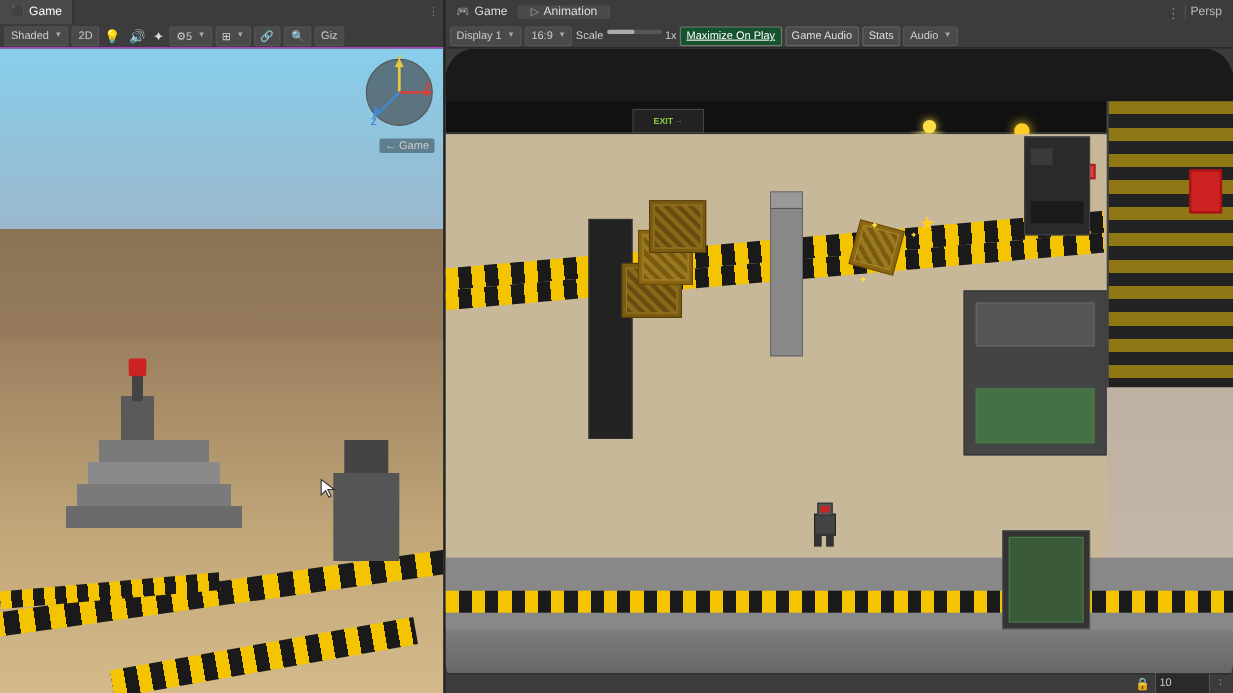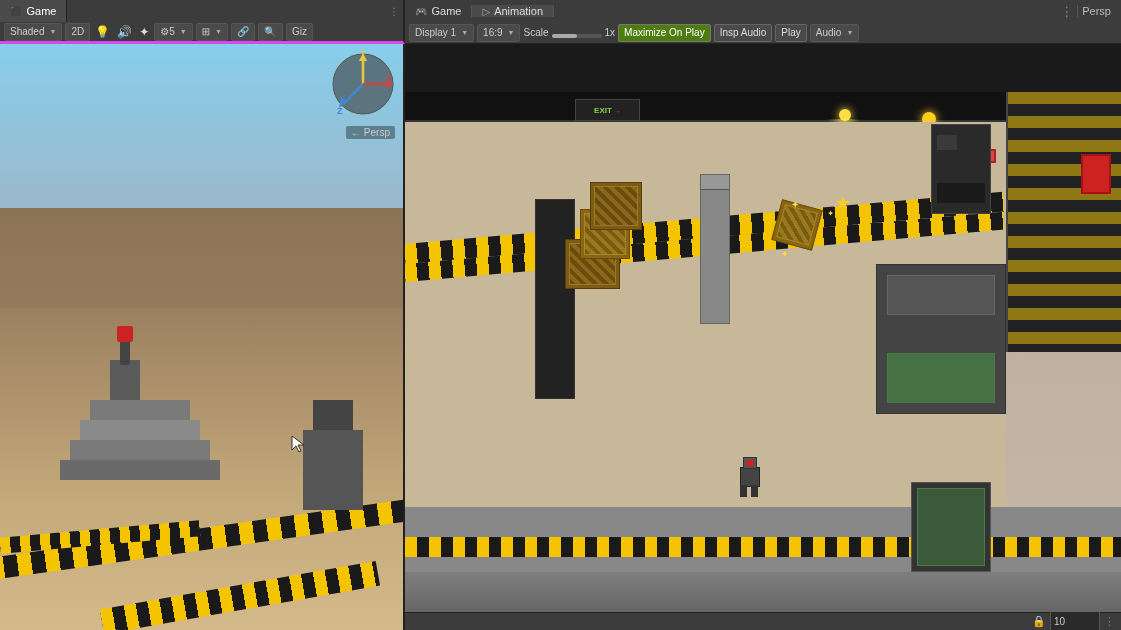--- a/index.html
+++ b/index.html
@@ -67,20 +67,21 @@
     }
 
     
     .game-view {
       flex: 1;
       height: 100%;
       position: relative;
       overflow: hidden;
       display: flex;
       flex-direction: column;
+      border-radius: 28px;
     }
 
     .game-viewport {
       flex: 1;
       position: relative;
       overflow: hidden;
       background: #555;
     }
 
     
@@ -127,21 +128,21 @@
       background: #3c3c3c;
     }
 
     .left-toolbar {
       display: flex;
       align-items: center;
       width: 405px;
       padding: 0 4px;
       gap: 3px;
       border-right: 2px solid #222;
-      border-bottom: 3px solid #d946ef;
+      border-bottom: 1px solid #d946ef;
     }
 
     .right-toolbar {
       display: flex;
       align-items: center;
       flex: 1;
       padding: 0 4px;
       gap: 3px;
       border-bottom: 1px solid #222;
     }
@@ -150,21 +151,21 @@
     .dropdown-arrow::after {
       content: '▼';
       font-size: 7px;
       margin-left: 2px;
       color: #aaa;
     }
 
     
     .scale-slider {
       display: flex;
-      align-items: flex-end;
+      align-items: flex-start;
       gap: 3px;
       font-size: 10px;
       color: #ccc;
     }
     .slider-track {
       width: 50px;
       height: 4px;
       background: #555;
       border-radius: 2px;
       position: relative;
@@ -192,23 +193,24 @@
       background: #4a4a4a;
       border: 1px solid #666;
       border-radius: 2px;
       color: #ddd;
       font-size: 10px;
       cursor: pointer;
       height: 18px;
     }
 
     .maximize-btn {
-      background: #4d7c0f;
+      background: #14532d;
       border-color: #777;
       color: #fff;
+      text-decoration: underline;
     }
   </style>
 </head>
 <body>
 
 <div style="display:flex; flex-direction:column; width:1121px; height:630px; overflow:hidden;">
 
   <div class="tabs-row">
 
     <div class="left-tabs">
@@ -278,24 +280,24 @@
         <span>Scale</span>
         <div class="slider-track">
           <div class="slider-fill"></div>
         </div>
         <span>1x</span>
       </div>
       <div class="toggle-btn maximize-btn">
         <span>Maximize On Play</span>
       </div>
       <div class="toggle-btn">
-        <span>Insp Audio</span>
+        <span>Game Audio</span>
       </div>
       <div class="toggle-btn">
-        <span>Play</span>
+        <span>Stats</span>
       </div>
       <div class="toolbar-btn dropdown-arrow">
         <span>Audio</span>
       </div>
     </div>
   </div>
 
   <div class="main-content">
 
     <div class="scene-view">
@@ -344,21 +346,21 @@
             <line x1="35" y1="35" x2="15" y2="55" stroke="#4488cc" stroke-width="2.5"></line>
             <polygon points="11,59 19,53 13,47" fill="#4488cc"></polygon>
 
             <text x="58" y="32" fill="#cc4444" font-size="9" font-weight="bold">X</text>
             <text x="32" y="7" fill="#e8c840" font-size="9" font-weight="bold">Y</text>
             <text x="9" y="65" fill="#4488cc" font-size="9" font-weight="bold">Z</text>
           </svg>
         </div>
 
         <div style="position:absolute; top:82px; right:8px; font-size:10px; color:#ccc; background:rgba(0,0,0,0.35); padding:1px 5px; border-radius:2px;">
-          <span>← Persp</span>
+          <span>← Game</span>
         </div>
 
         <div style="position:absolute; top:390px; left:290px;">
           <svg width="16" height="20" viewBox="0 0 16 20">
             <polygon points="2,2 2,16 6,12 9,18 11,17 8,11 14,11" fill="white" stroke="#333" stroke-width="1"></polygon>
           </svg>
         </div>
       </div>
     </div>
 

